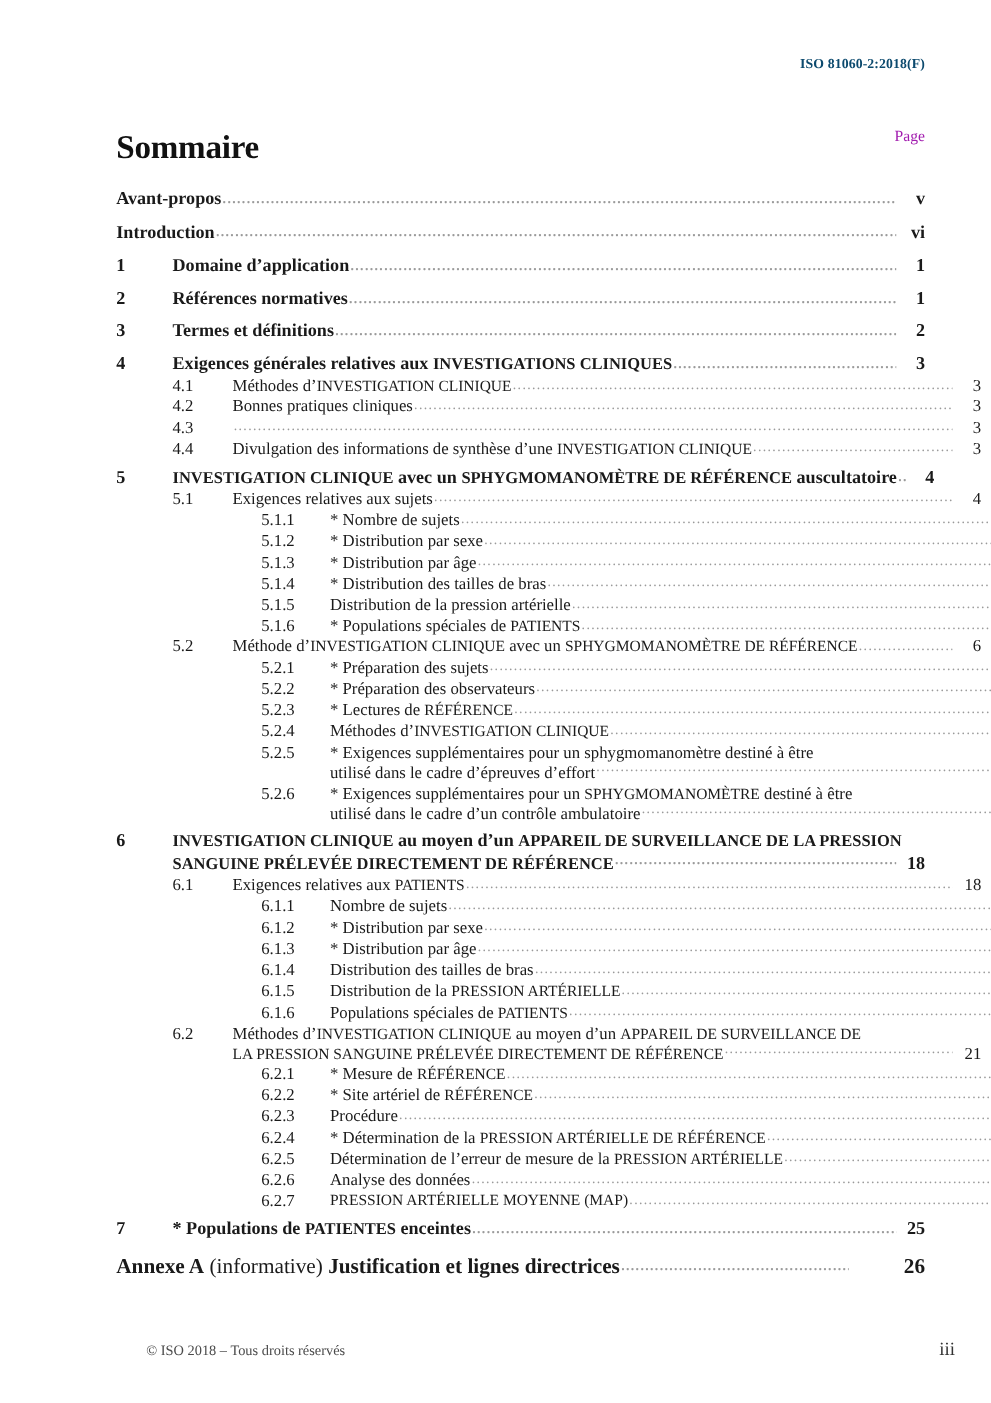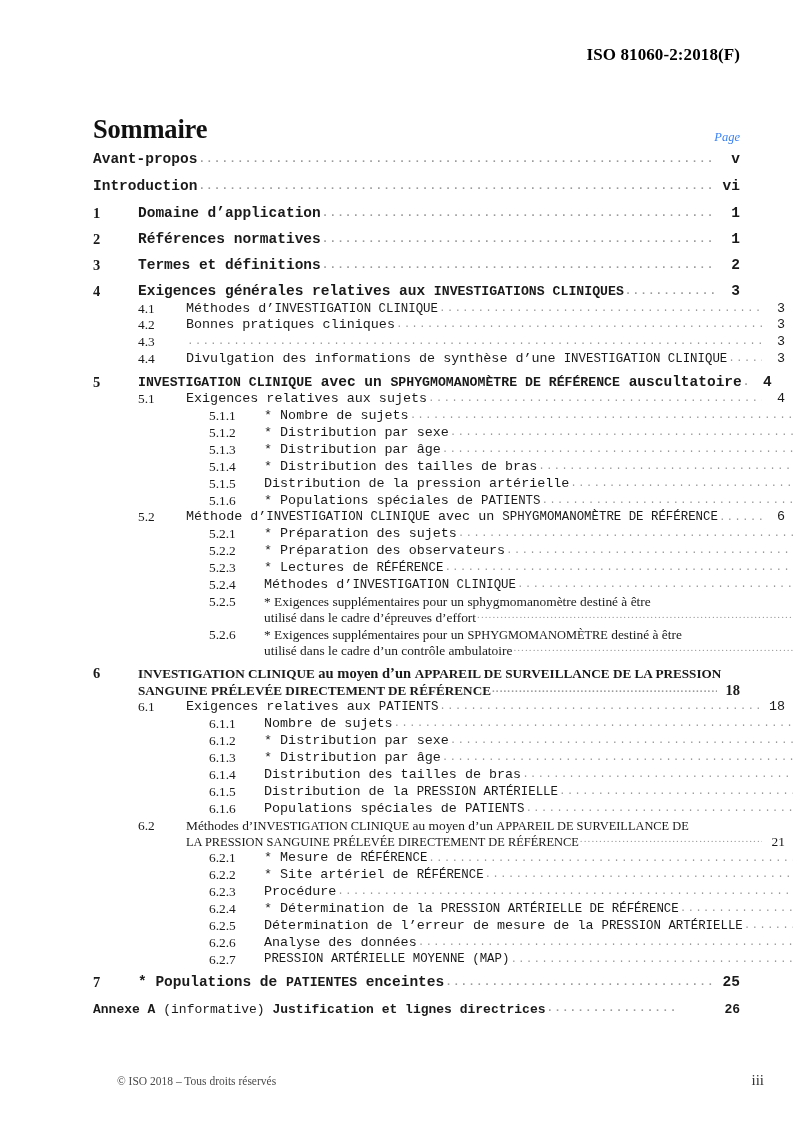--- a/index.html
+++ b/index.html
@@ -24,45 +24,44 @@
   }
 
   
   .doc-header {
     position: absolute;
     left: 93px;
     top: 45px;
     width: 647px;
     text-align: right;
     font-weight: bold;
-    font-size: 17px;
+    font-size: 11px;
     letter-spacing: 0.1px;
-    color: #000000;
+    color: #0c4a6e;
   }
 
   
   .title-row {
     position: absolute;
     left: 93px;
-    top: 114px;
+    top: 102px;
     width: 647px;
     display: flex;
-    align-items: flex-end;
+    align-items: flex-start;
     justify-content: space-between;
   }
   .toc-title {
     font-weight: bold;
     font-size: 26.5px;
     letter-spacing: -0.2px;
     color: #111;
   }
   .page-word {
     font-size: 12.5px;
-    color: #3b82f6;
-    font-style: italic;
+    color: #a21caf;
   }
 
   
   .toc {
     position: absolute;
     left: 93px;
     top: 152px;
     width: 647px;
   }
 
@@ -82,21 +81,20 @@
     flex: 1 1 auto;
     min-width: 0;
     position: relative;
   }
 
   
   .lead-line {
     display: flex;
     align-items: flex-start;
     width: 100%;
-    font-family: Liberation Mono, monospace;
   }
   .txt { flex: 0 0 auto; white-space: nowrap; }
   .dots {
     flex: 1 1 auto;
     min-width: 6px;
     overflow: hidden;
     white-space: nowrap;
     position: relative;
     margin: 0 1px;
     height: 1em;
@@ -162,21 +160,21 @@
     font-size: 13.4px;
     margin-bottom: 3.5px;
     padding-left: 92px;
   }
   .lvl-3 .num { width: 55px; margin-left: 24px; }
   .lvl-3 .sc { font-size: 12.4px; }
 
   
   .lvl-annex {
     font-weight: bold;
-    font-size: 13px;
+    font-size: 17px;
     margin-bottom: 12.5px;
   }
   .lvl-annex .pg { min-width: 22px; margin-left: 38px; }
   .annex-info { font-weight: normal; }
 
   
   .gap-lg { margin-bottom: 13px !important; }
   .gap-md { margin-bottom: 9px !important; }
 
   

